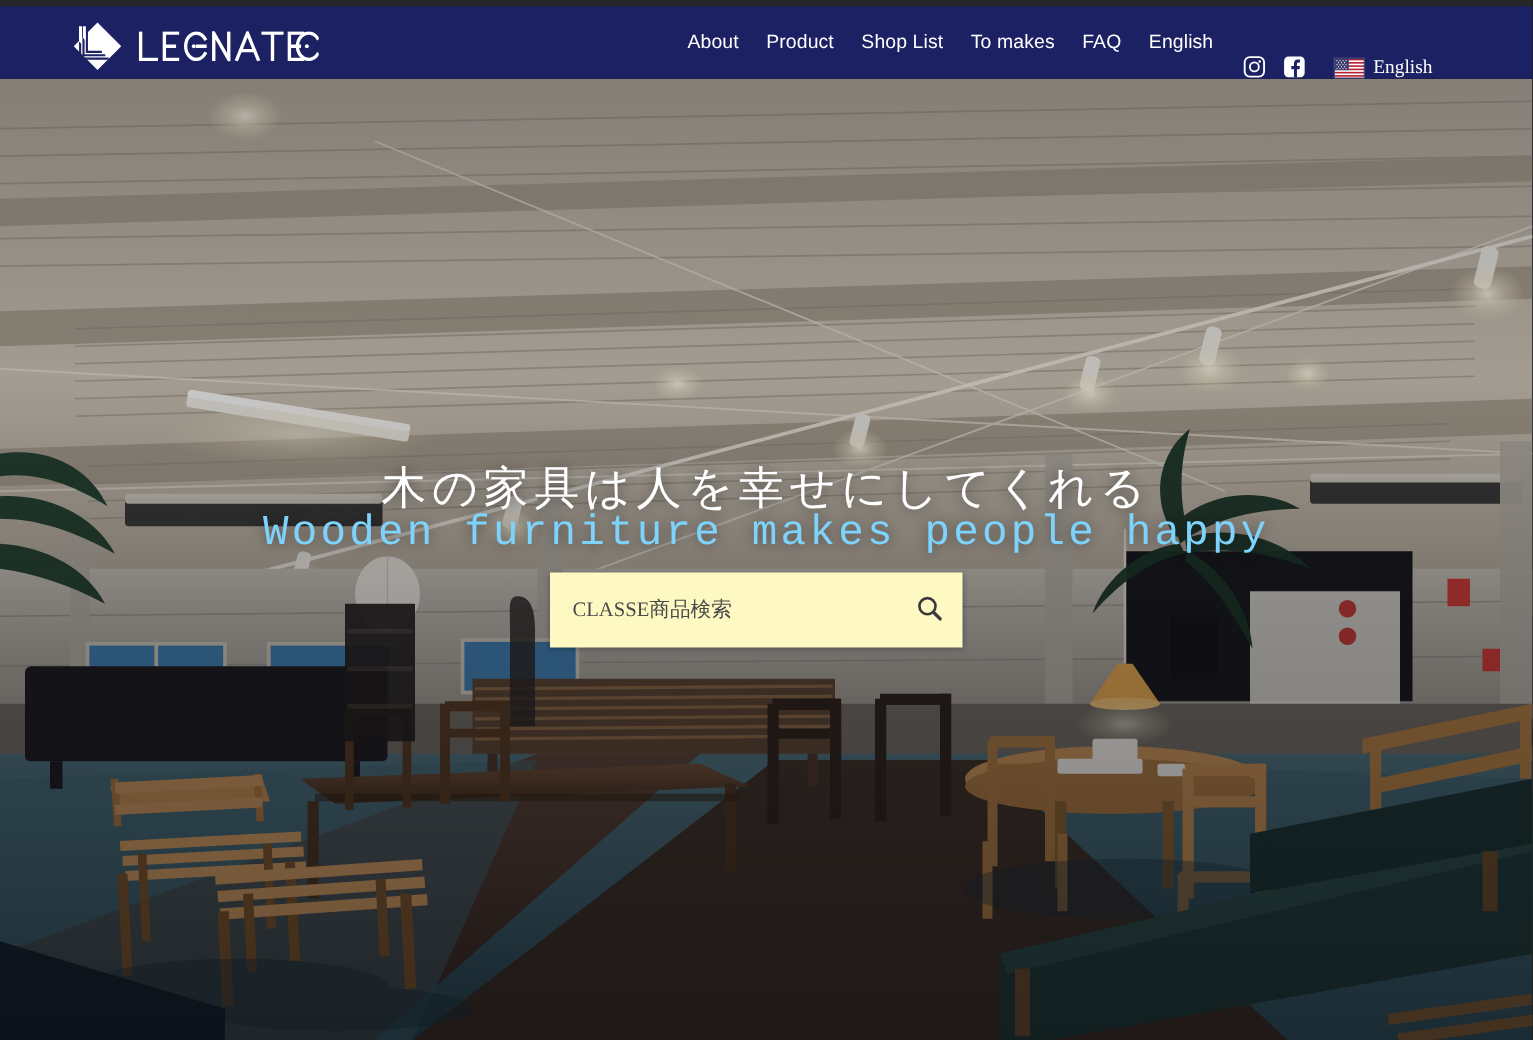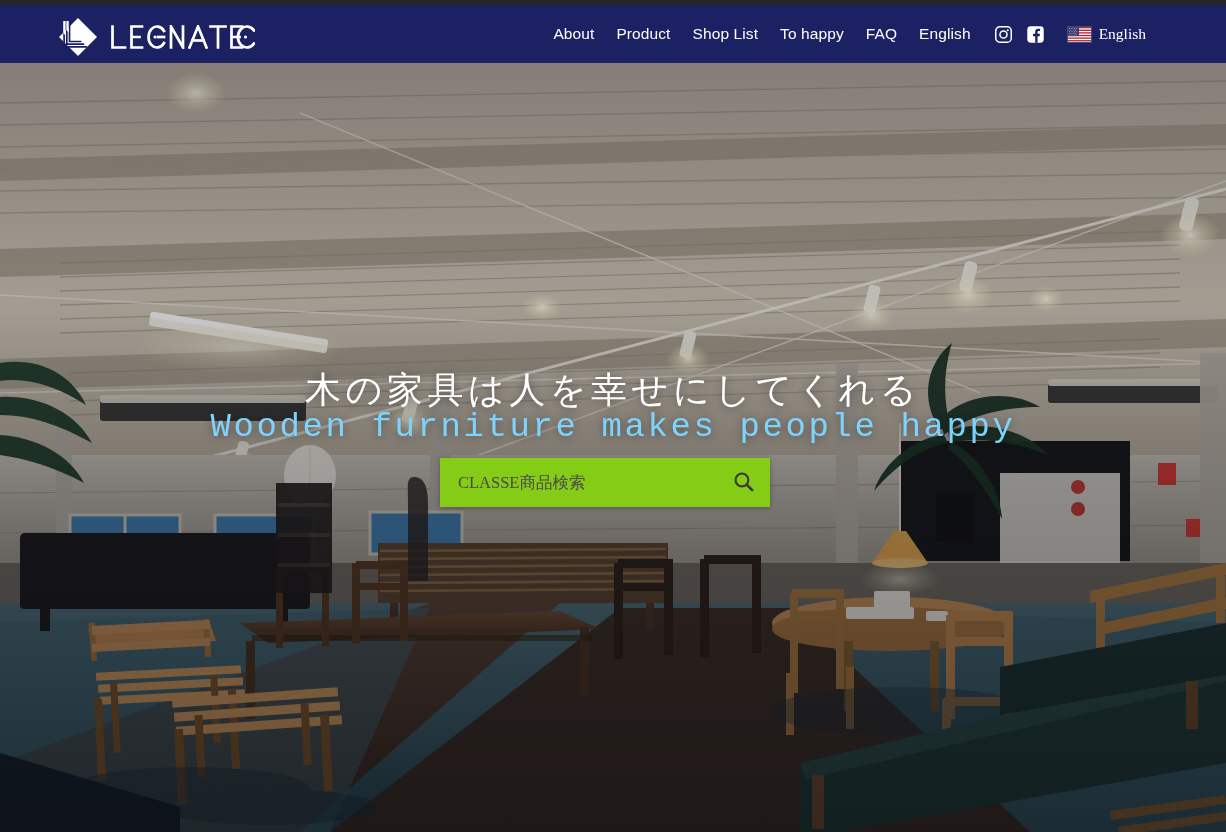--- a/index.html
+++ b/index.html
@@ -38,21 +38,21 @@
     width:42px; height:42px; position:relative; flex:none;
   }
   .wordmark{
     height:24px; display:block;
   }
 
   
   .nav{
     position:absolute; right:80px; top:0;
     height:58px;
-    display:flex; align-items:center; gap:0;
+    display:flex; align-items:flex-end; gap:0;
   }
   .nav a.navlink{
     color:#ffffff;
     font-size:15.5px;
     letter-spacing:.1px;
     text-decoration:none;
     padding:0 11px;
     line-height:58px;
     white-space:nowrap;
     font-weight:400;
@@ -120,22 +120,22 @@
     font-family:Liberation Mono, monospace;
     font-size:34px;
     letter-spacing:2.6px;
     text-shadow:0 1px 10px rgba(0,0,0,.42);
     white-space:nowrap;
   }
 
   
   .searchbox{
     position:absolute; left:440px; top:395px;
-    width:330px; height:49px;
-    background:#84cc16;
+    width:330px; height:60px;
+    background:#fef9c3;
     box-shadow:0 1px 5px rgba(0,0,0,.30);
     z-index:8;
     display:flex; align-items:center;
   }
   .searchbox input{
     flex:1;
     height:100%;
     border:0; outline:0;
     background:transparent;
     padding:0 0 0 18px;
@@ -205,21 +205,21 @@
         <circle cx="90" cy="24" r="3.1" fill="#ffffff"></circle>
         <circle cx="271" cy="24" r="3.1" fill="#ffffff"></circle>
       </svg>
     </span>
   </a>
 
   <nav class="nav">
     <a class="navlink" href="#">About</a>
     <a class="navlink" href="#">Product</a>
     <a class="navlink" href="#">Shop List</a>
-    <a class="navlink" href="#">To happy</a>
+    <a class="navlink" href="#">To makes</a>
     <a class="navlink" href="#">FAQ</a>
     <a class="navlink" href="#">English</a>
 
     <span class="social">
       <a href="#" class="sicon">
         <svg viewBox="0 0 24 24" width="19" height="19" aria-hidden="true">
           <rect x="2.2" y="2.2" width="19.6" height="19.6" rx="5.2" ry="5.2" fill="none" stroke="#ffffff" stroke-width="1.9"></rect>
           <circle cx="12" cy="12" r="4.5" fill="none" stroke="#ffffff" stroke-width="1.9"></circle>
           <circle cx="17.4" cy="6.6" r="1.25" fill="#ffffff"></circle>
         </svg>

